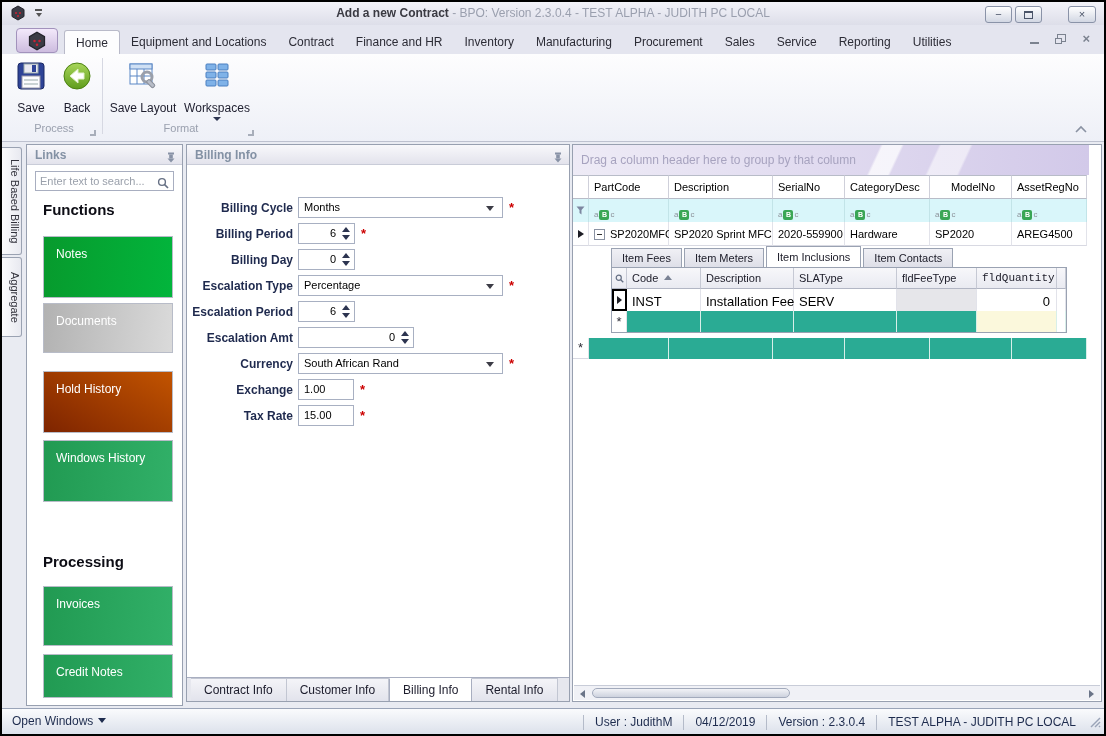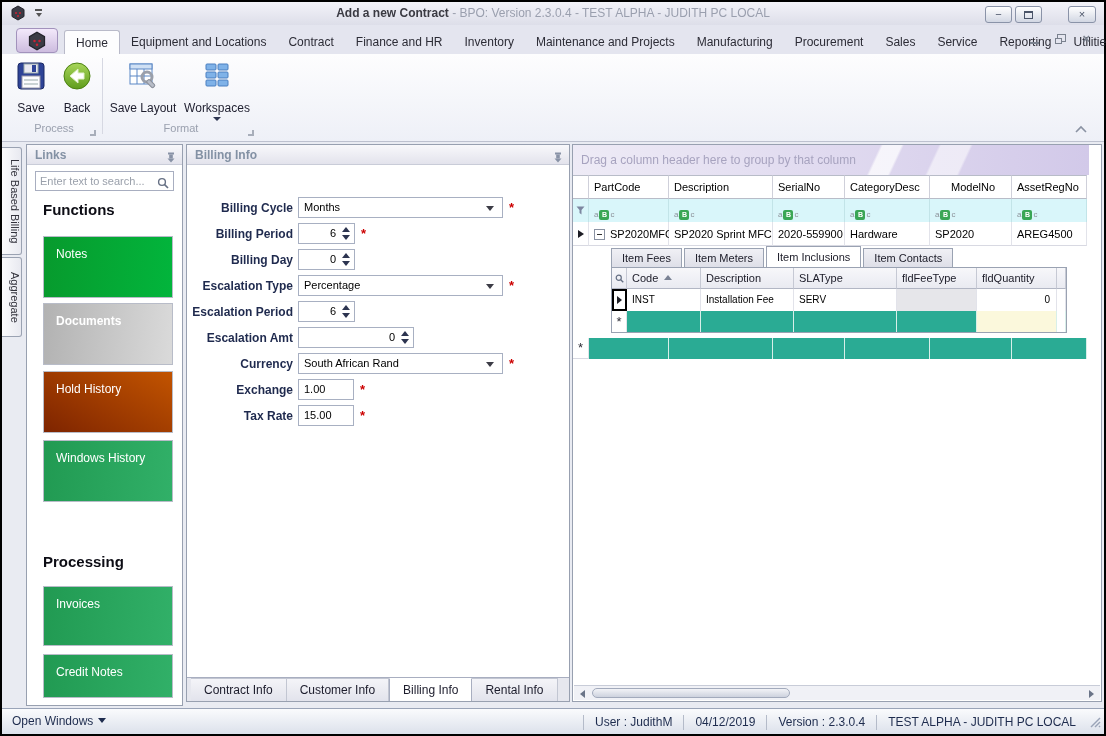--- a/index.html
+++ b/index.html
@@ -121,21 +121,21 @@
   .abc b { display:inline-block; width:10px; height:10px; background:#3aa655; border-radius:2px;
            color:#fff; font-size:7px; line-height:10px; text-align:center; }
   .sortup { display:inline-block; width:0;height:0;margin-left:6px;
             border-left:4px solid transparent;border-right:4px solid transparent;border-bottom:5px solid #7a8294; vertical-align:2px;}
   .dtab { padding:0 10px; line-height:19px; font-size:11px; color:#20202c;
           background:linear-gradient(#f0f0f5,#dddee7); border:1px solid #9aa2b2; border-bottom:none; margin-right:2px; }
   .dtab.active { background:#fff; line-height:21px; margin-top:-2px; }
   .igrid { position:absolute; border:1px solid #9aa2b2; background:#fff; }
   .ihcell { background:linear-gradient(#f7f7fa,#e9eaf1); border-right:1px solid #c6c9d4; border-bottom:1px solid #b2b6c4;
             font-size:11px; color:#20202c; padding:4px 0 0 5px; height:21px; white-space:nowrap; }
-  .idcell { border-right:1px solid #e2e3ea; background:#fff; font-size:10px; padding:5px 0 0 5px; height:22px; white-space:nowrap;}
+  .idcell { border-right:1px solid #e2e3ea; background:#fff; font-size:13px; padding:5px 0 0 5px; height:22px; white-space:nowrap;}
   .incell { background:#2aab94; border-right:1px solid #d8efe9; height:21px; }
   .star { font-size:13px; color:#2c2c36; line-height:10px; padding-top:6px; }
 
   .hsb { position:absolute; left:1px; right:1px; bottom:1px; height:15px; background:#f0f1f6; border-top:1px solid #c8ccd8; }
   .hsb .thumb { position:absolute; left:18px; top:2px; width:198px; height:10px; border:1px solid #a2aabc;
                 border-radius:5px; background:linear-gradient(#f2f3f7,#cdd2de); }
   .sbarrow { position:absolute; top:4px; width:0; height:0; border-top:4px solid transparent; border-bottom:4px solid transparent; }
 
   
   .statusbar { position:absolute; left:0; bottom:0; width:1102px; height:26px;
@@ -178,21 +178,20 @@
           <circle cx="10" cy="8" r="1" fill="#c23"></circle>
           <circle cx="8" cy="11" r="1" fill="#c23"></circle>
         </svg>
     </div>
     <div class="rtabs">
       <span class="rtab active">Home</span>
       <span class="rtab">Equipment and Locations</span>
       <span class="rtab">Contract</span>
       <span class="rtab">Finance and HR</span>
       <span class="rtab">Inventory</span>
-      <span class="rtab">Maintenance and Projects</span>
       <span class="rtab">Manufacturing</span>
       <span class="rtab">Procurement</span>
       <span class="rtab">Sales</span>
       <span class="rtab">Service</span>
       <span class="rtab">Reporting</span>
       <span class="rtab">Utilities</span>
     </div>
     <div class="mdi">
       <span class="mdi-min"></span>
       <span class="mdi-restore">
@@ -293,21 +292,21 @@
         <input type="text" placeholder="Enter text to search..." style="">
         <span class="mag">
           <svg width="12" height="12" viewBox="0 0 12 12">
               <circle cx="5" cy="5" r="3.4" fill="none" stroke="#667084" stroke-width="1.4"></circle>
               <line x1="7.6" y1="7.6" x2="11" y2="11" stroke="#667084" stroke-width="1.6"></line>
             </svg>
         </span>
       </div>
       <div class="lheading" style="top:56px;">Functions</div>
       <div class="navbtn nb-green-bright" style="top:91px;  height:62px;">Notes</div>
-      <div class="navbtn nb-gray" style="top:158px; height:62px;font-weight:bold;">Documents</div>
+      <div class="navbtn nb-gray" style="top:158px; height:50px;">Documents</div>
       <div class="navbtn nb-rust" style="top:226px; height:62px;">Hold History</div>
       <div class="navbtn nb-green" style="top:295px; height:62px;">Windows History</div>
       <div class="lheading" style="top:408px;">Processing</div>
       <div class="navbtn nb-green" style="top:441px; height:60px;">Invoices</div>
       <div class="navbtn nb-green" style="top:509px; height:44px;">Credit Notes</div>
     </div>
 
     <div class="panel" style="left:184px; top:2px; width:384px; height:558px;">
       <div class="phead">
         <span>Billing Info</span>
@@ -483,21 +482,21 @@
           <span class="ihcell ind" style="width:15px;">
             <svg width="9" height="9" viewBox="0 0 12 12">
                 <circle cx="5" cy="5" r="3.4" fill="none" stroke="#667084" stroke-width="1.6"></circle>
                 <line x1="7.6" y1="7.6" x2="11" y2="11" stroke="#667084" stroke-width="1.8"></line>
               </svg>
           </span>
           <span class="ihcell" style="width:74px;"><span>Code</span><span class="sortup"></span></span>
           <span class="ihcell" style="width:93px;">Description</span>
           <span class="ihcell" style="width:103px;">SLAType</span>
           <span class="ihcell" style="width:80px;">fldFeeType</span>
-          <span class="ihcell" style="width:80px;">fldQuantity</span>
+          <span class="ihcell" style="width:80px;font-family:Liberation Mono, monospace;">fldQuantity</span>
           <span class="ihcell" style="width:9px;"></span>
         </div>
         <div class="grow" style="top:21px;">
           <span class="idcell ind" style="width:15px; border:2px solid #000; height:22px;">
               <span class="rowarrow" style="border-left-width:5px;"></span>
             </span>
           <span class="idcell" style="width:74px;">INST</span>
           <span class="idcell" style="width:93px;">Installation Fee</span>
           <span class="idcell" style="width:103px;">SERV</span>
           <span class="idcell" style="width:80px; background:#e6e6ea;"></span>

